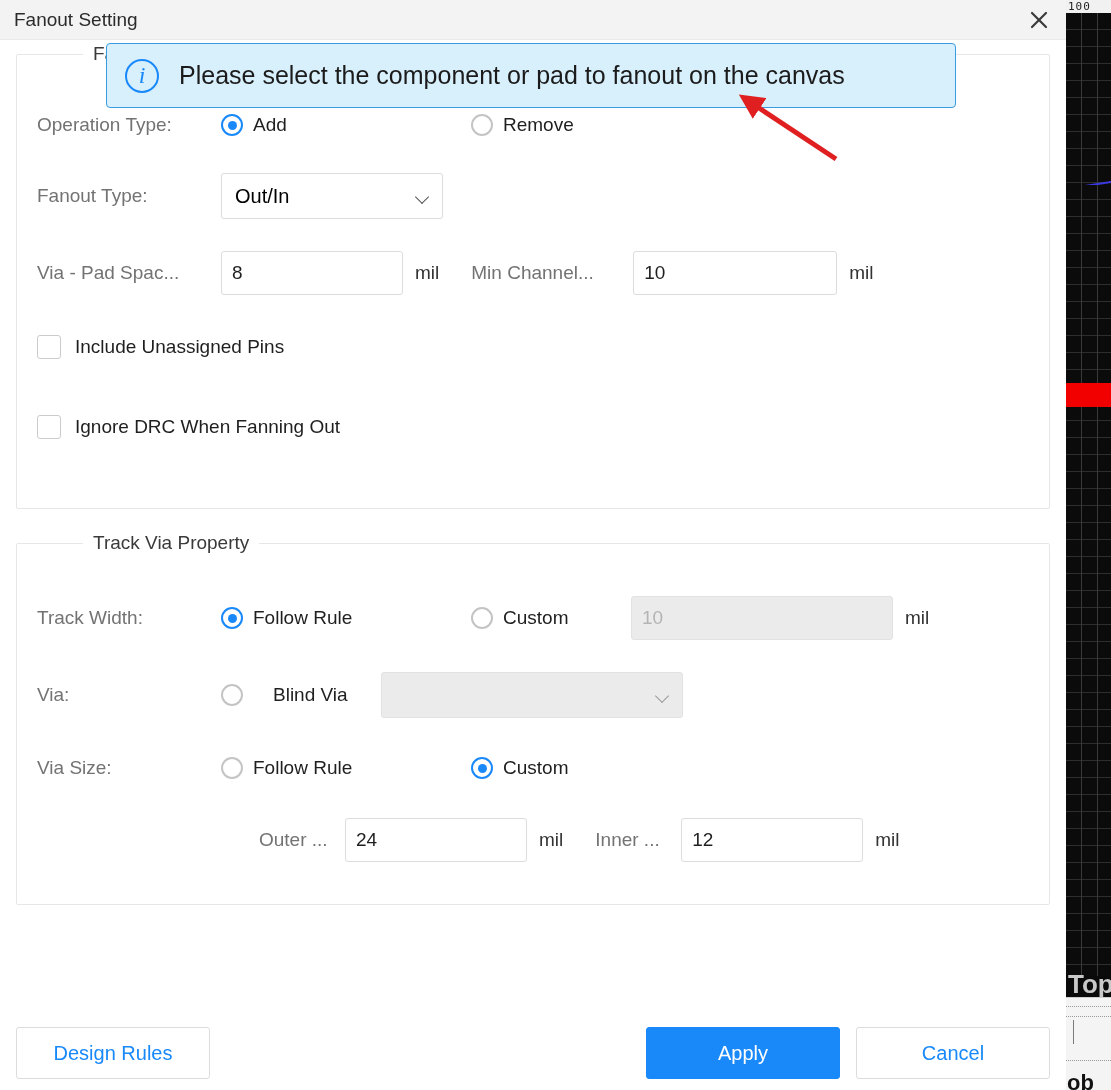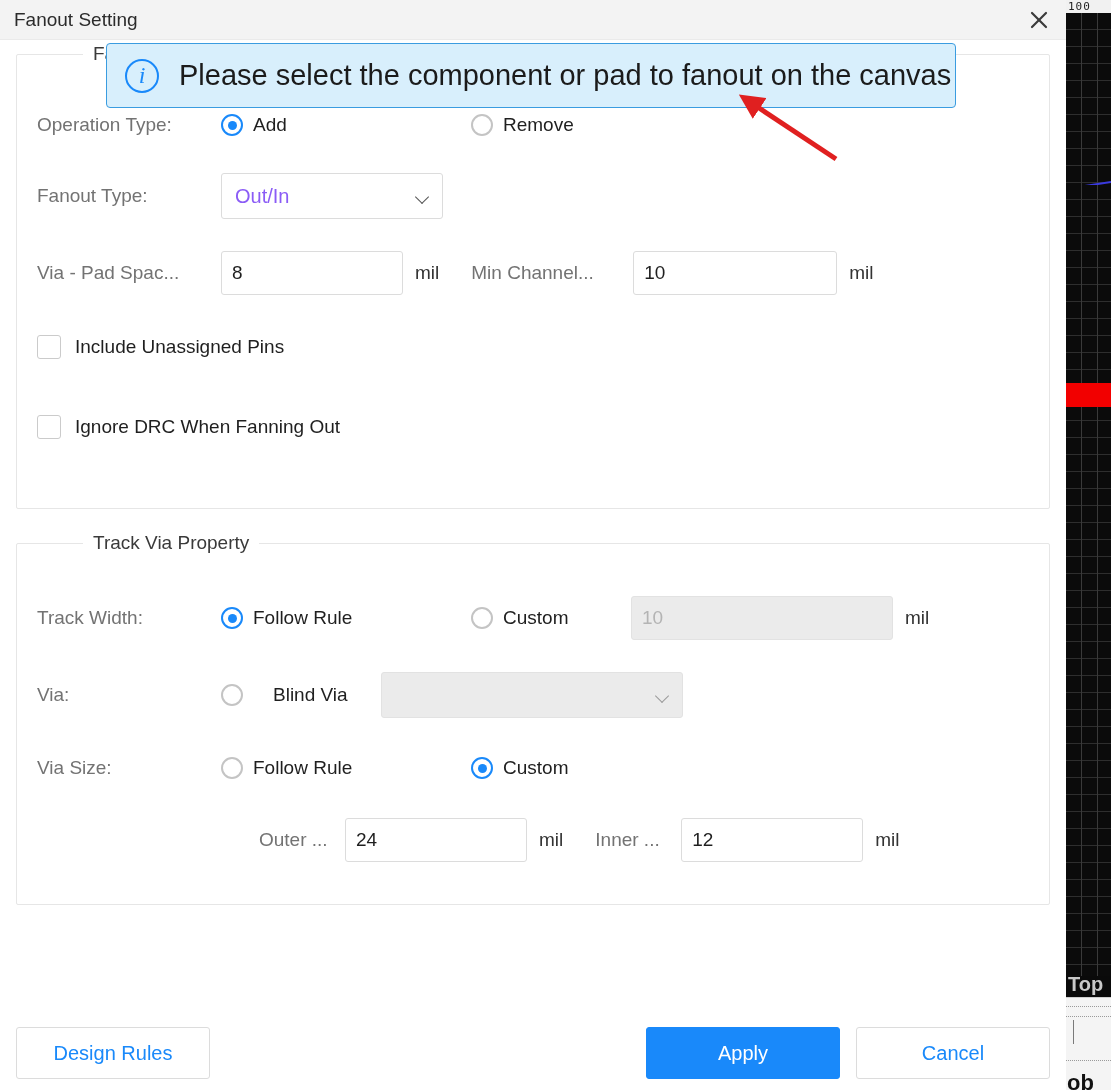--- a/index.html
+++ b/index.html
@@ -75,21 +75,21 @@
     height: 24px;
     background: #f20000;
   }
   .canvas-layerlabel {
     position: absolute;
     left: 0;
     bottom: 92px;
     width: 46px;
     color: #c9c9c9;
     font-family: "Liberation Sans", sans-serif;
-    font-size: 20px;
+    font-size: 26px;
     font-weight: bold;
     line-height: 28px;
     padding-left: 3px;
     box-sizing: border-box;
     white-space: nowrap;
     overflow: hidden;
   }
   .canvas-bottombar {
     position: absolute;
     left: 0;
@@ -302,21 +302,21 @@
     padding: 0 12px 0 13px;
     box-sizing: border-box;
     cursor: pointer;
   }
   .selectbox.disabled {
     background: #ebebeb;
     border-color: #e2e2e2;
   }
   .selectbox .selval {
     font-size: 20px;
-    color: #8b5cf6;
+    color: #000000;
   }
   .chev {
     width: 14px; height: 9px;
     position: relative;
     margin-left: 14px;
   }
   .chev::before {
     content: "";
     position: absolute;
     left: 1px; top: 0;
@@ -389,21 +389,21 @@
     display: flex;
     align-items: center;
     justify-content: center;
     font-size: 24px;
     font-family: "Liberation Serif", serif;
     font-style: italic;
     box-sizing: border-box;
   }
   .toast .toast-text {
     margin-left: 20px;
-    font-size: 29px;
+    font-size: 25px;
     color: #1b1b1b;
     white-space: nowrap;
   }
 
   
   .arrow-layer {
     position: absolute;
     left: 0; top: 0;
     width: 1111px; height: 1090px;
     pointer-events: none;

